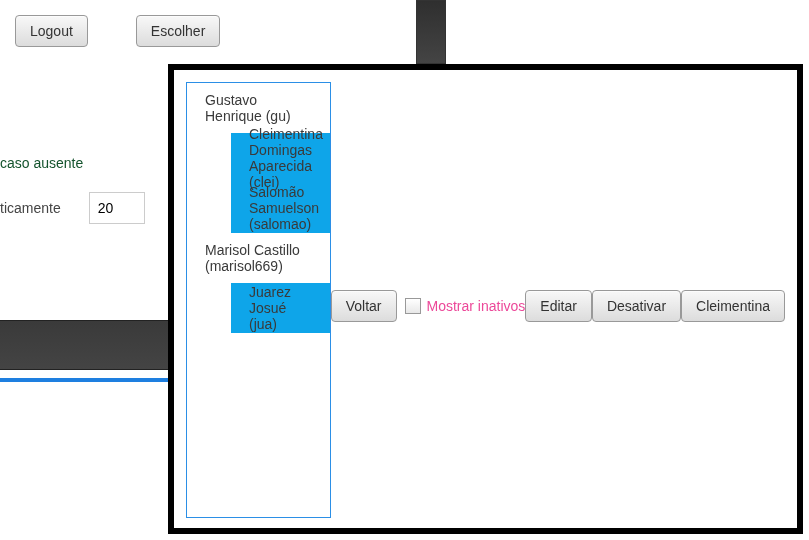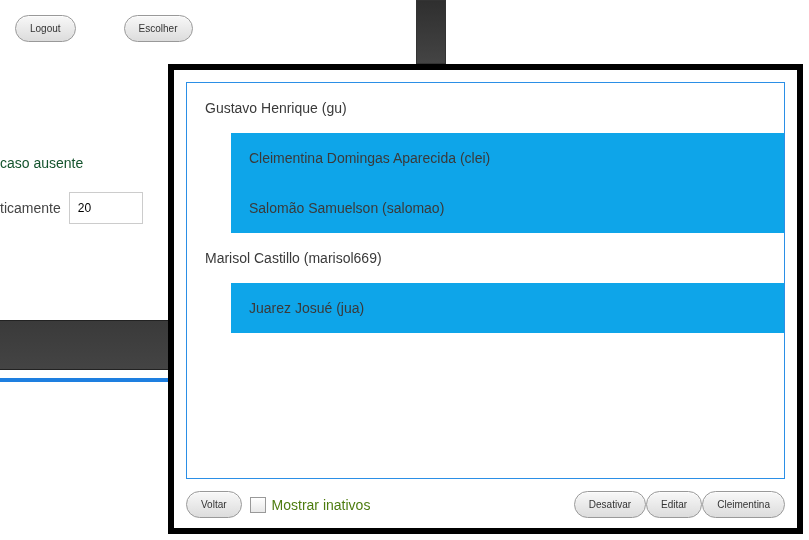--- a/index.html
+++ b/index.html
@@ -9,23 +9,23 @@
       color: #333;
       background: #fff;
       width: 809px;
       height: 540px;
       position: relative;
       overflow: hidden;
     }
     .btn {
       background: linear-gradient(to bottom, #f8f8f8, #dcdcdc);
       border: 1px solid #999;
-      border-radius: 14px;
+      border-radius: 4px;
       padding: 7px 14px;
-      font-size: 10px;
+      font-size: 14px;
       color: #333;
       cursor: pointer;
       box-shadow: 0 1px 0 rgba(255,255,255,0.6) inset;
     }
     .top-buttons {
       position: absolute;
       top: 15px;
       left: 15px;
       display: flex;
       gap: 48px;
@@ -36,28 +36,28 @@
       top: 155px;
       color: #14532d;
     }
     .bg-text2 {
       position: absolute;
       left: 0;
       top: 192px;
       color: #444;
       display: flex;
       align-items: center;
-      gap: 8px;
+      gap: 28px;
     }
     .num-input {
-      width: 74px;
+      width: 56px;
       height: 32px;
       border: 1px solid #ccc;
       padding: 4px 8px;
-      font-size: 12px;
+      font-size: 14px;
     }
     .dark-strip {
       position: absolute;
       left: 0;
       top: 320px;
       width: 170px;
       height: 50px;
       background: linear-gradient(to bottom, #3a3a3a, #444);
       border-top: 1px solid #222;
       border-bottom: 1px solid #222;
@@ -82,21 +82,21 @@
     .modal {
       position: absolute;
       left: 168px;
       top: 64px;
       width: 635px;
       height: 470px;
       background: #fff;
       border: 6px solid #000;
       padding: 12px 12px 10px 12px;
       display: flex;
-      flex-direction: column;
+      flex-direction: row;
     }
     .listbox {
       flex: 1;
       border: 1px solid #2b8fe6;
       background: #fff;
       overflow: hidden;
     }
     .list-item {
       height: 50px;
       padding: 0 18px;
@@ -120,21 +120,21 @@
       width: 16px;
       height: 16px;
       border: 1px solid #999;
       background: linear-gradient(to bottom, #fff, #e8e8e8);
       display: inline-block;
       margin-right: 6px;
       vertical-align: middle;
     }
     .chk-label {
       display: flex;
-      color: #4d7c0f;
+      color: #ec4899;
       margin-left: 8px;
     }
   </style>
 </head>
 <body>
 
 <div class="top-buttons">
   <button class="btn">Logout</button>
   <button class="btn">Escolher</button>
 </div>
@@ -158,17 +158,17 @@
       <div class="list-item">Marisol Castillo (marisol669)</div>
       <div class="list-item striped">Juarez Josué (jua)</div>
     </div>
   <div class="modal-footer">
     <button class="btn">Voltar</button>
     <label class="chk-label">
       <span class="chk"></span>
       <span>Mostrar inativos</span>
     </label>
     <div class="spacer"></div>
+    <button class="btn">Editar</button>
     <button class="btn">Desativar</button>
-    <button class="btn">Editar</button>
     <button class="btn">Cleimentina</button>
   </div>
 </div>
 
 </body></html>

